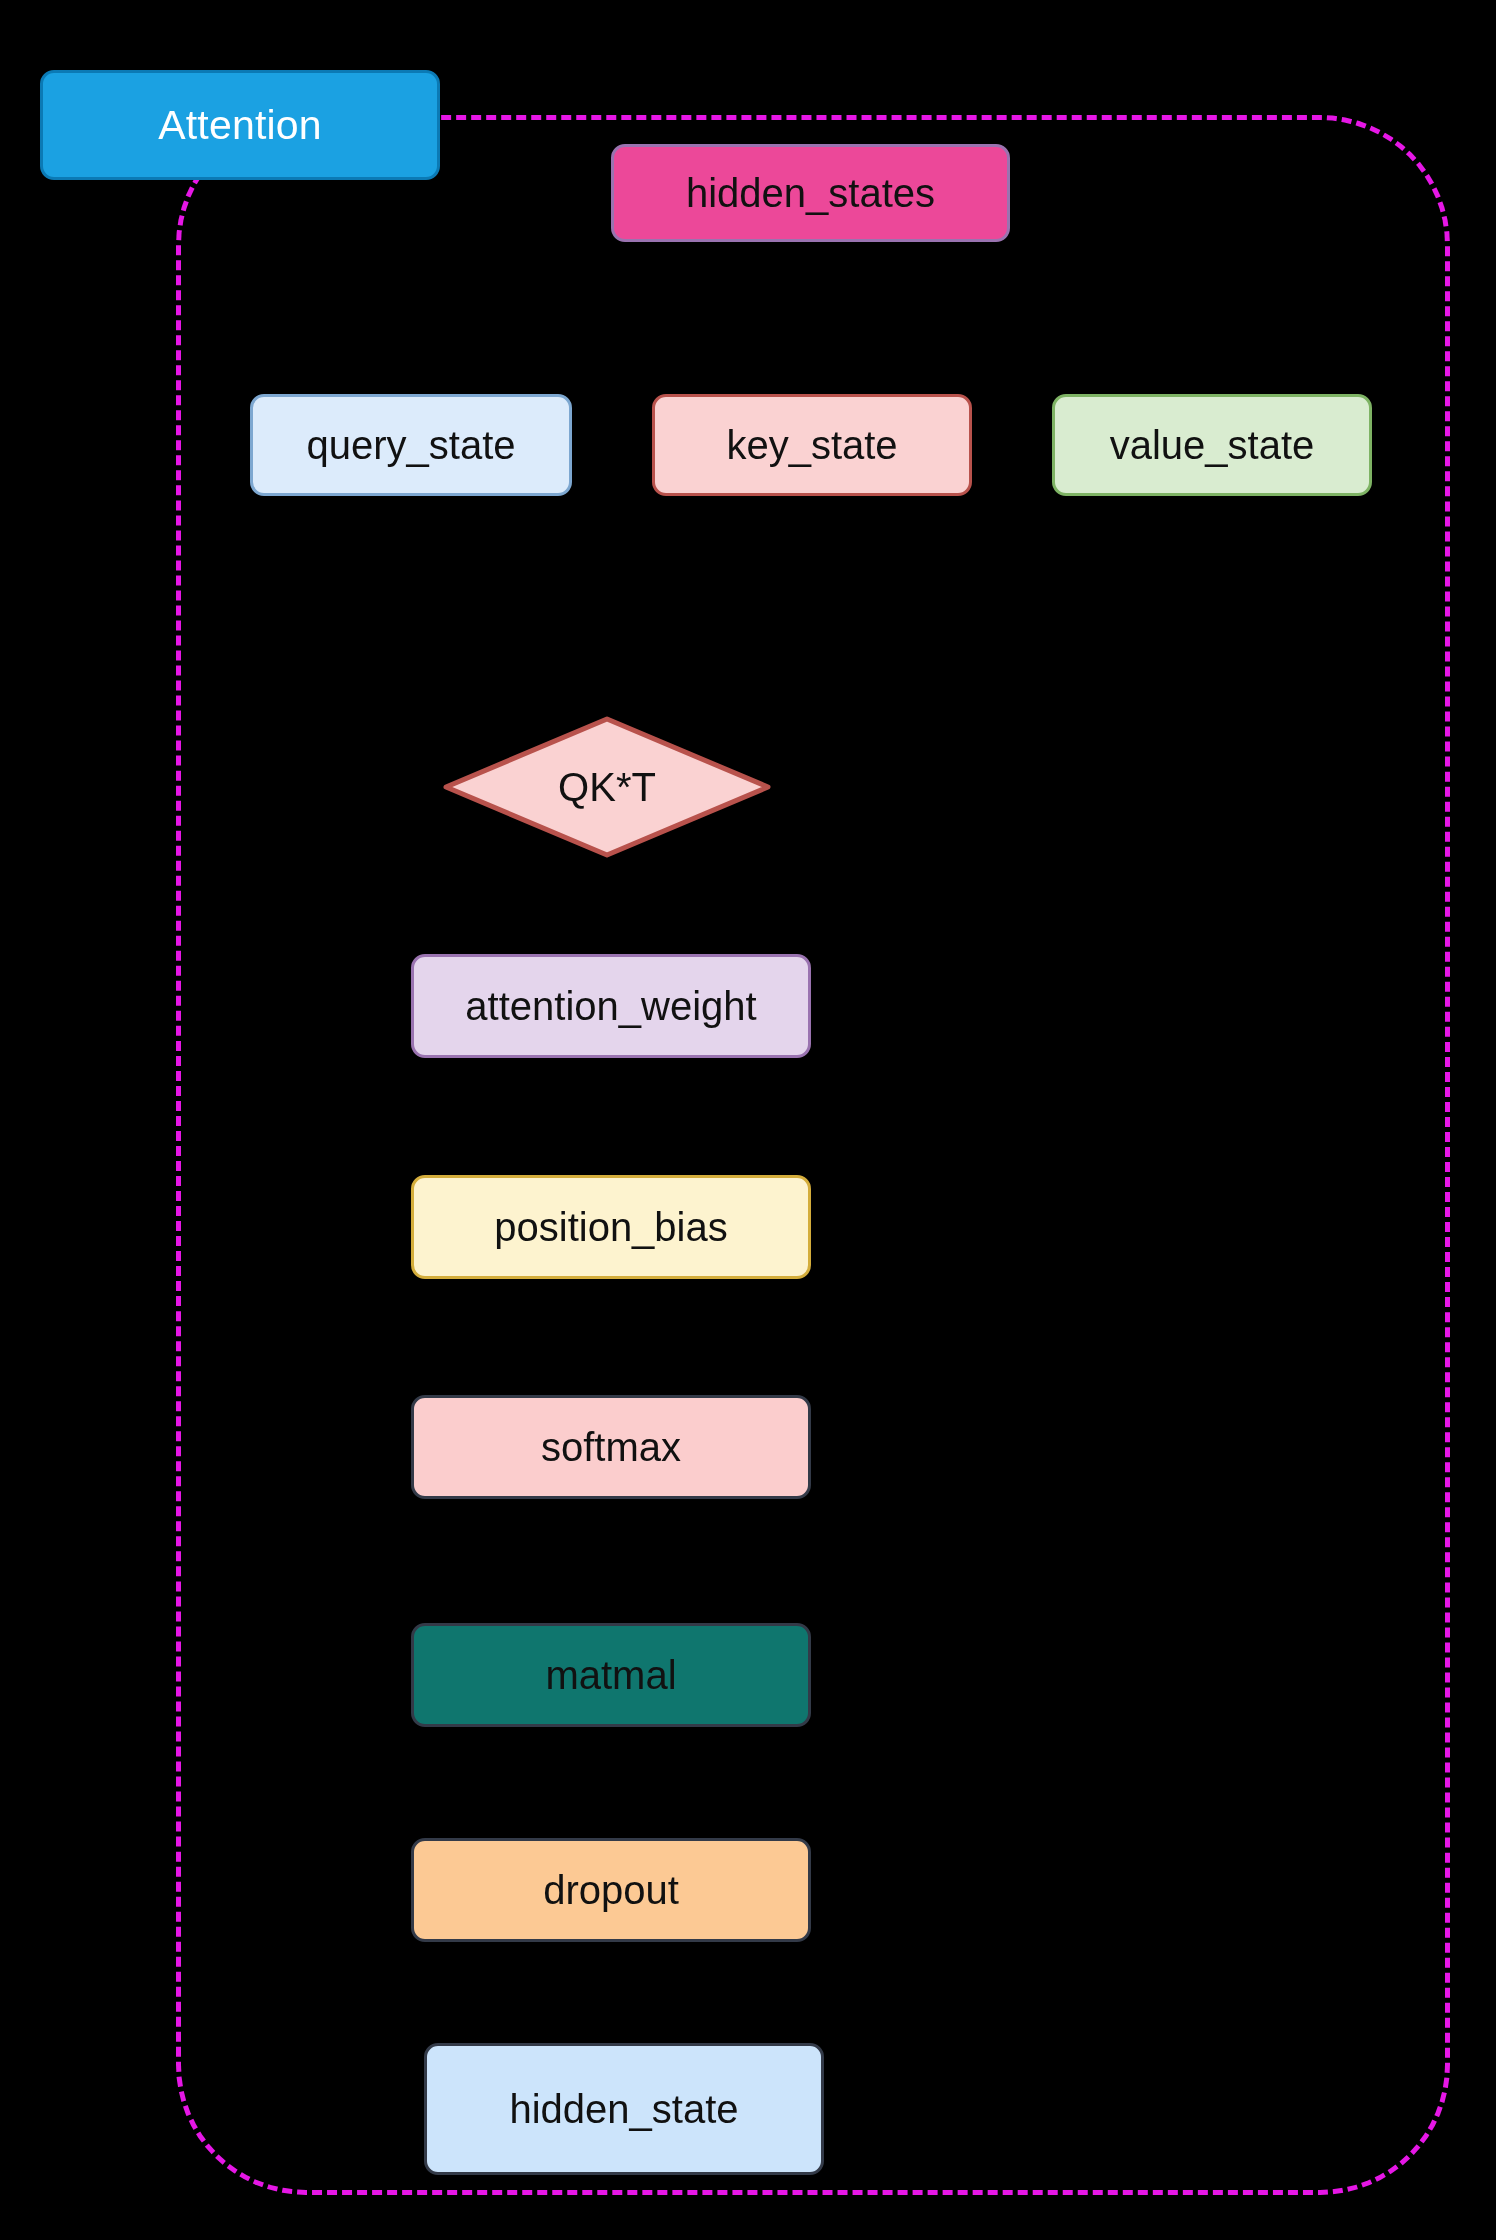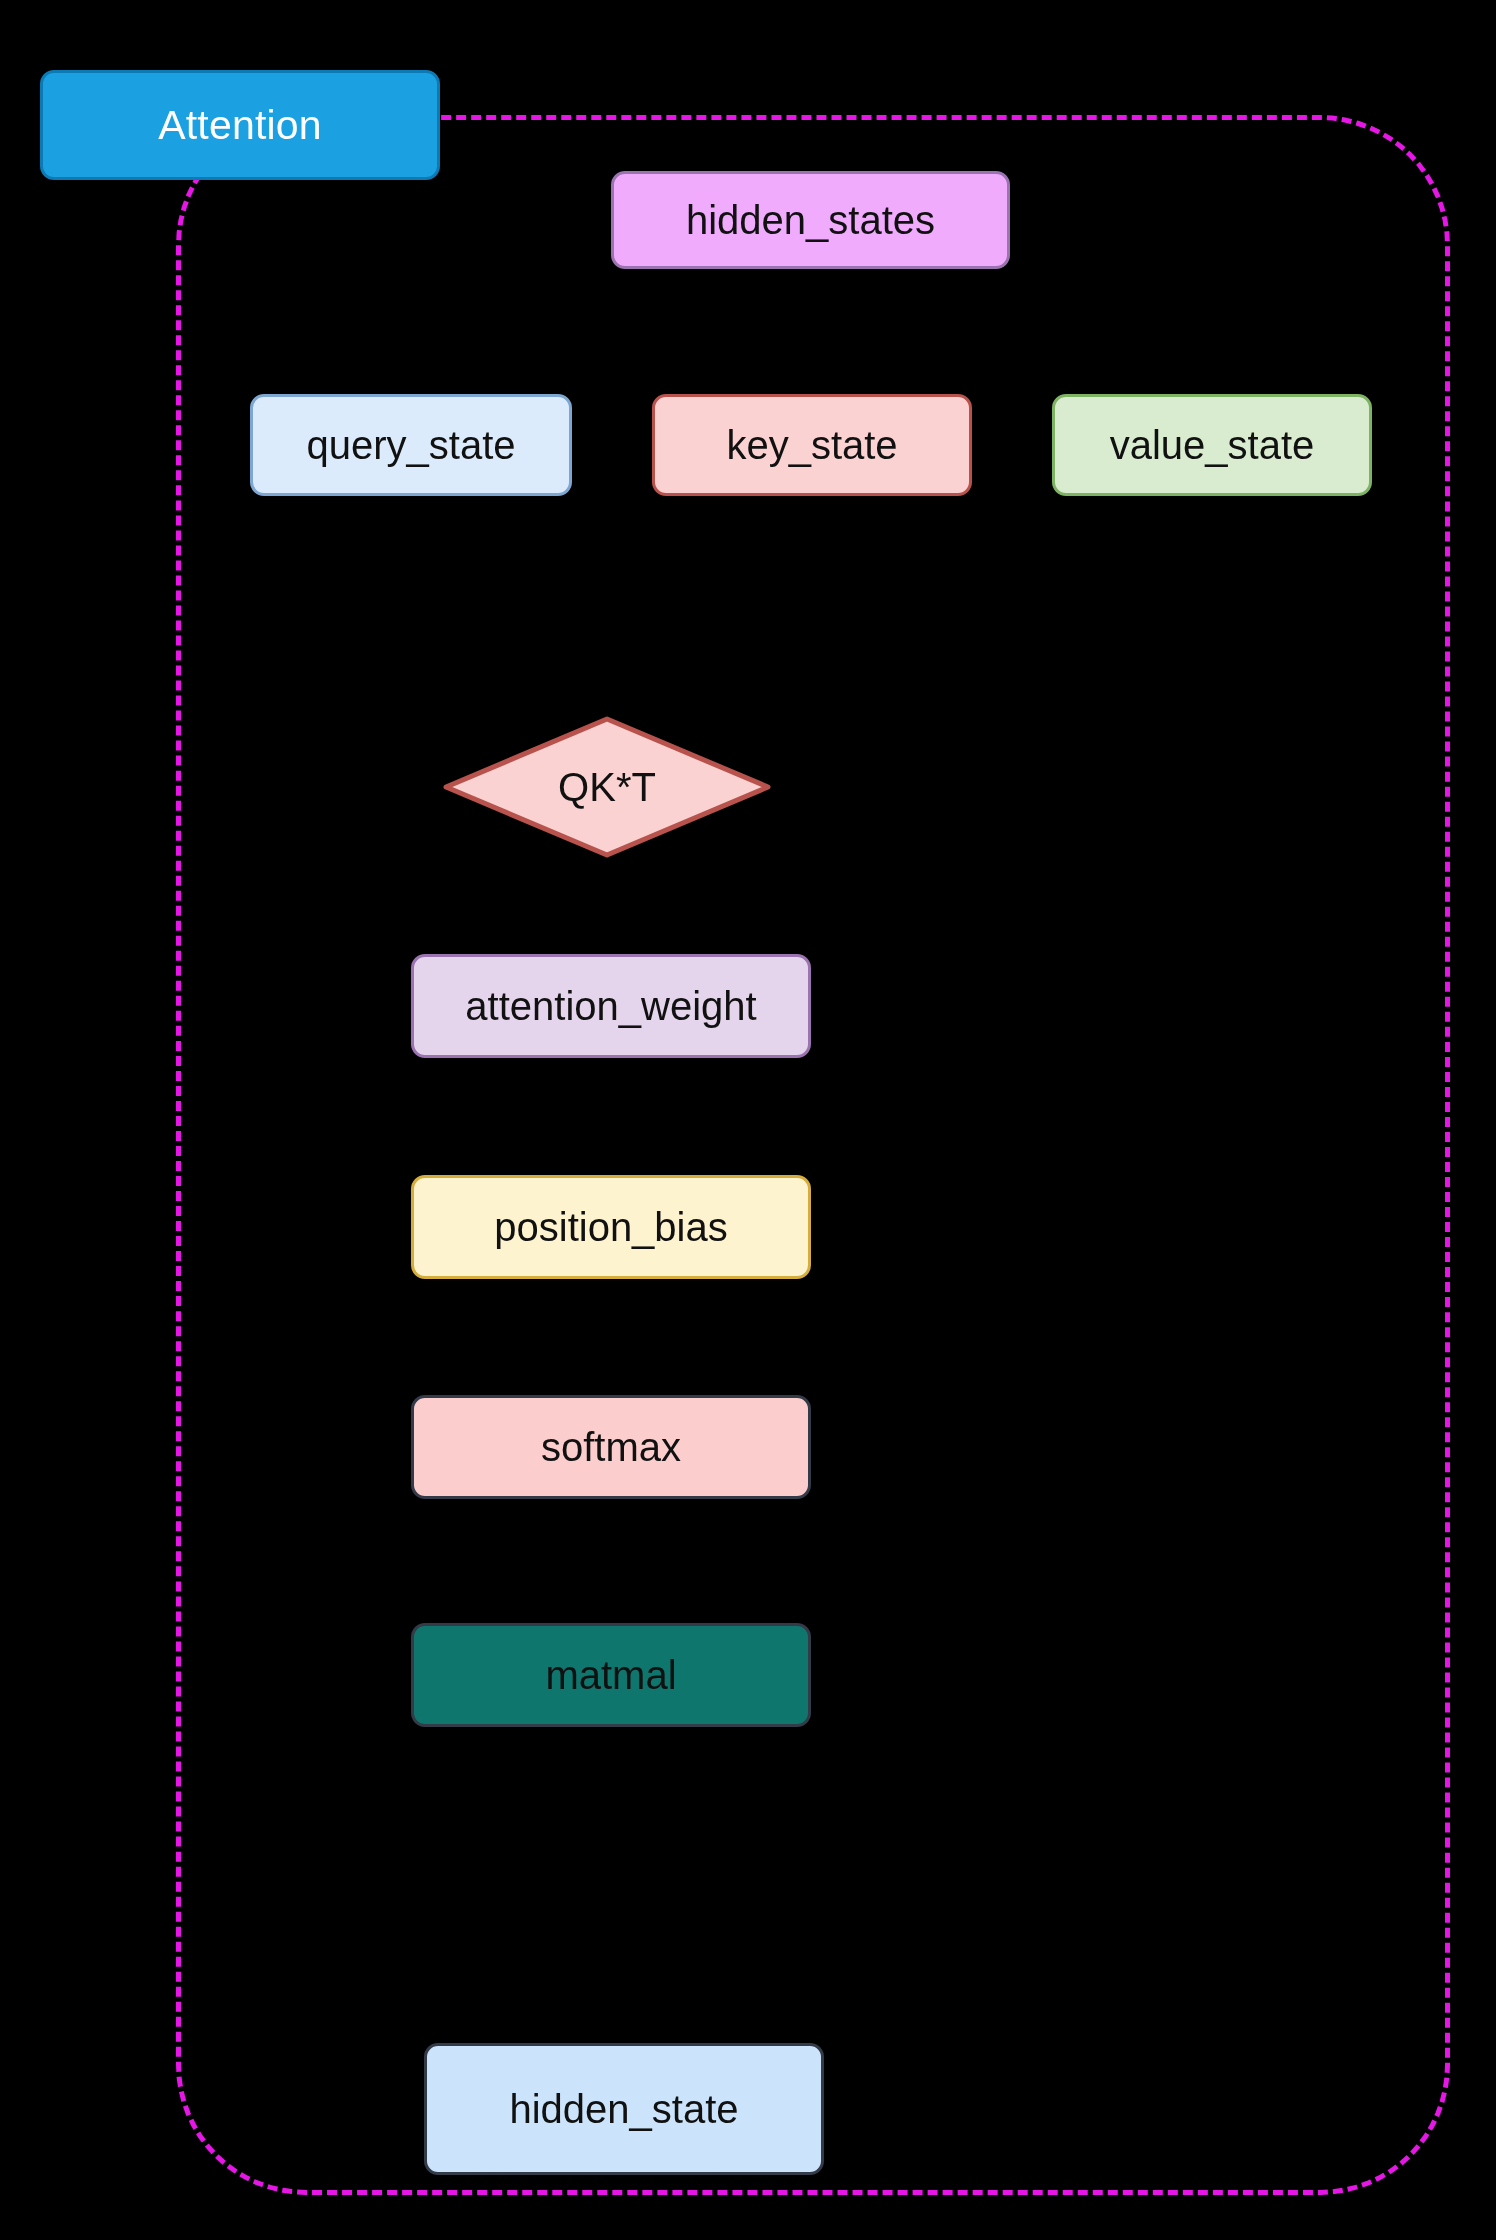--- a/index.html
+++ b/index.html
@@ -61,22 +61,22 @@
     border-width: 3px;
     border-style: solid;
     color: #111111;
     font-size: 40px;
     text-align: center;
     line-height: 1.1;
     white-space: nowrap;
   }
 
   .n-hidden-states {
-    left: 611px; top: 171px; width: 399px; height: 98px;
-    background: #f0abfc; border-color: #9a73b0;
+    left: 611px; top: 144px; width: 399px; height: 98px;
+    background: #ec4899; border-color: #9a73b0;
   }
   .n-query-state {
     left: 250px; top: 394px; width: 322px; height: 102px;
     background: #dcebfb; border-color: #7da7d0;
   }
   .n-key-state {
     left: 652px; top: 394px; width: 320px; height: 102px;
     background: #fad2d2; border-color: #b8524c;
   }
   .n-value-state {
@@ -159,16 +159,17 @@
   </div>
 
   <div class="node n-attention-weight">attention_weight</div>
 
   <div class="node n-position-bias">position_bias</div>
 
   <div class="node n-softmax">softmax</div>
 
   <div class="node n-matmal">matmal</div>
 
+  <div class="node n-dropout">dropout</div>
 
   <div class="node n-hidden-state">hidden_state</div>
 
 </div>
 
 </body></html>

